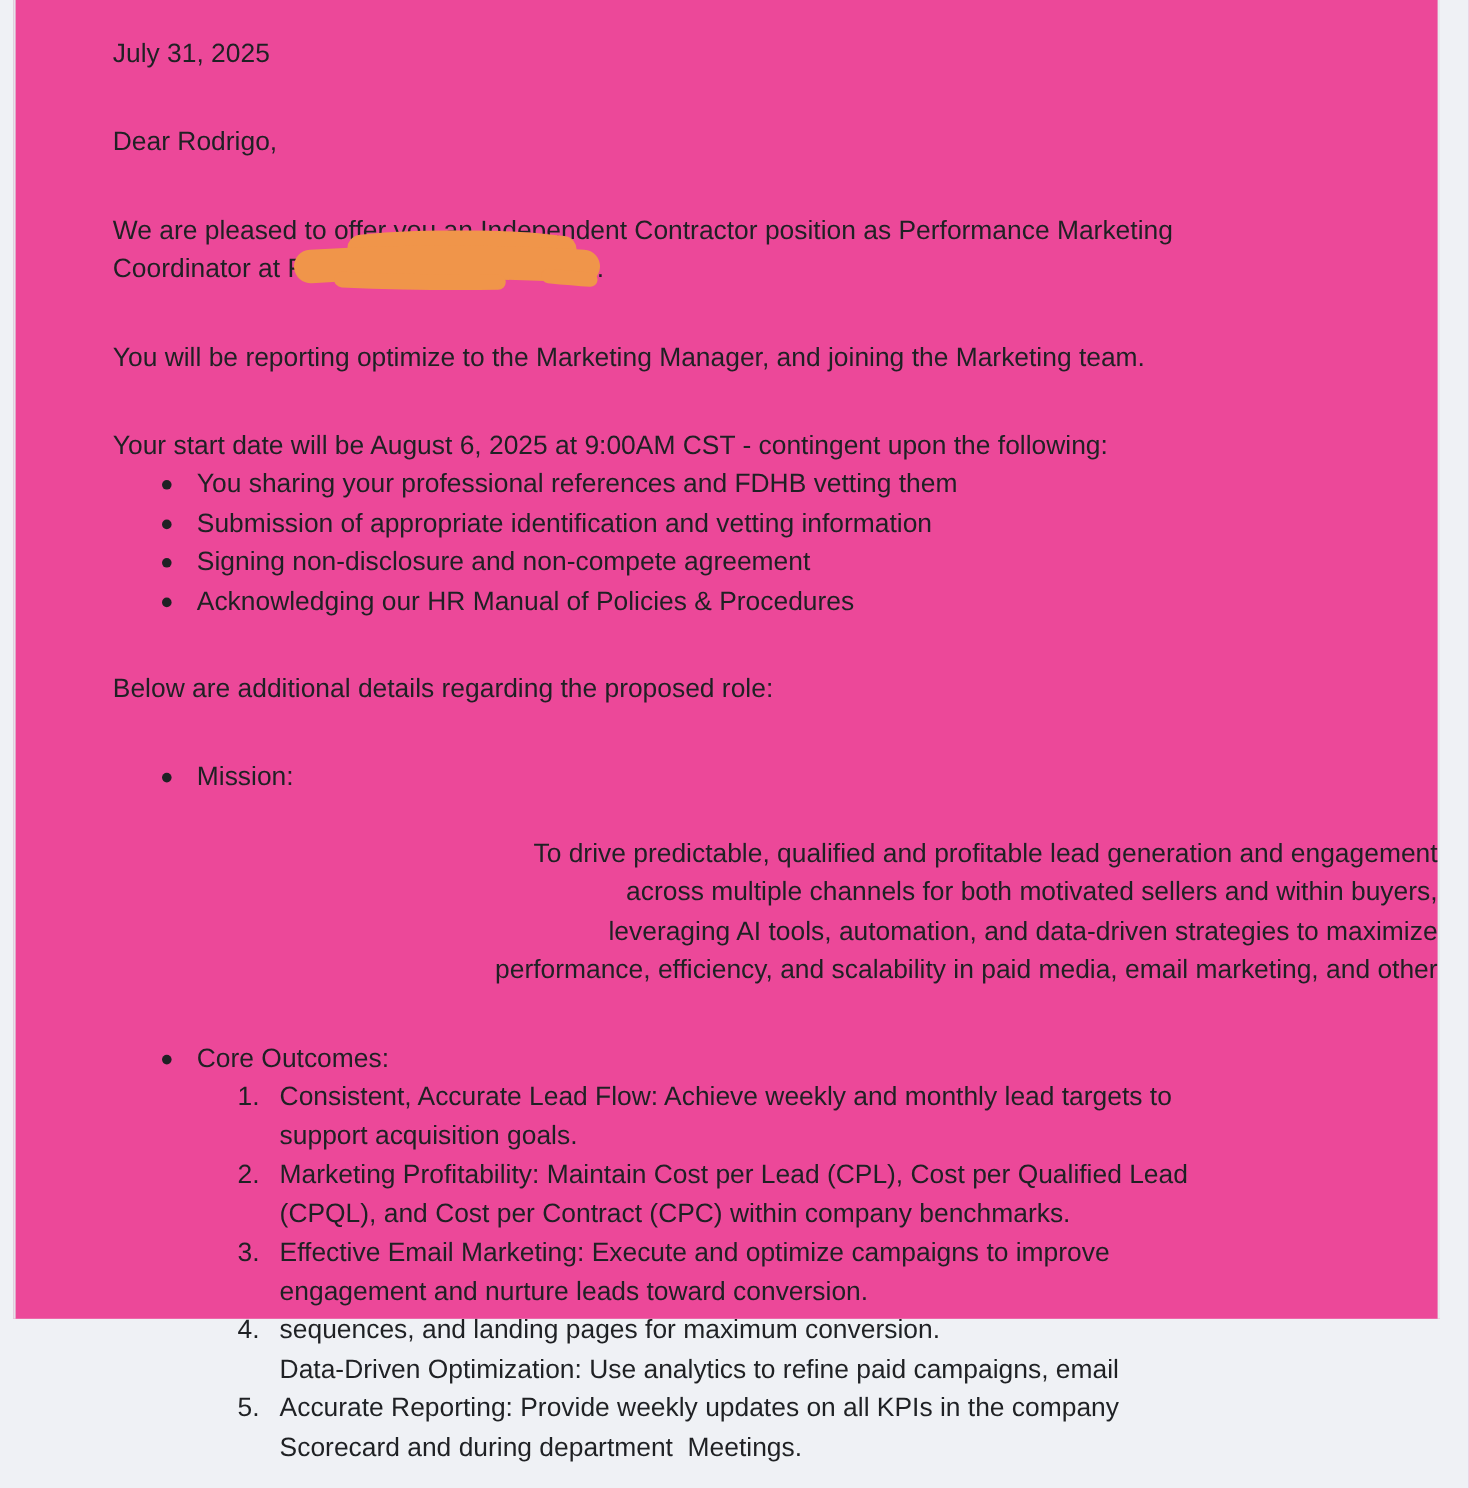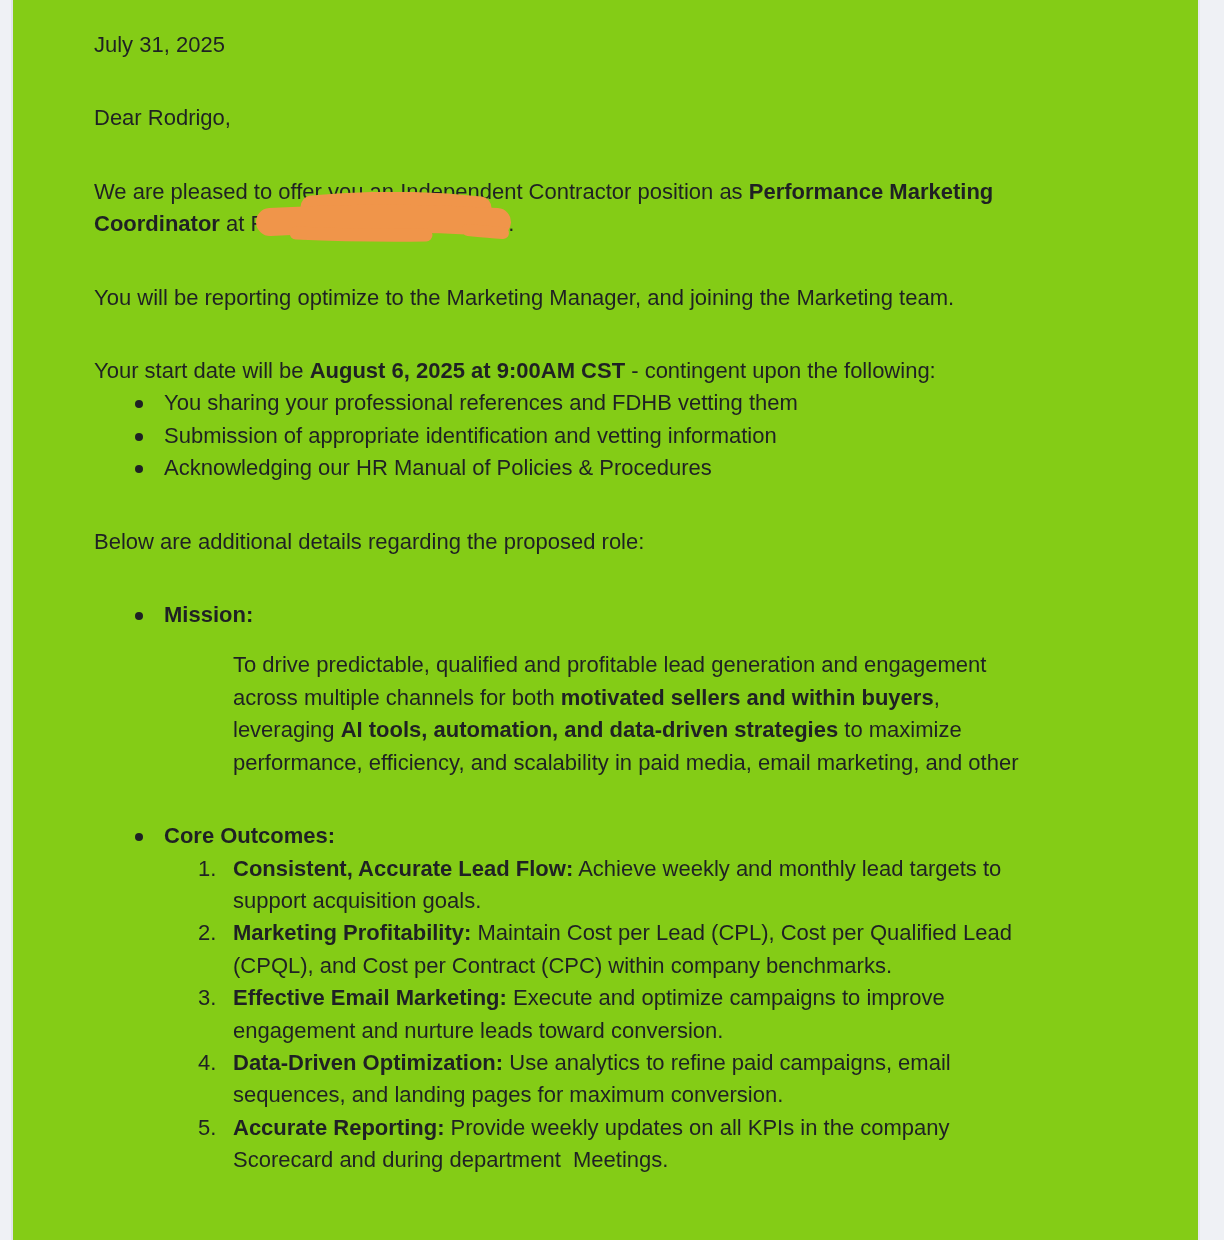--- a/index.html
+++ b/index.html
@@ -6,38 +6,38 @@
   body {
     width:1224px; height:1240px;
     background:#eff1f5;
     font-family:"Liberation Sans", sans-serif;
     color:#1f2124;
     position:relative;
     overflow:hidden;
   }
   .page {
     position:absolute; left:11px; top:0;
-    width:1189px; height:1240px;
-    background:#84cc16;
+    width:1189px; height:1099px;
+    background:#ec4899;
     border-left:2px solid #e2e4e9;
     border-right:2px solid #e7e9ee;
     box-sizing:border-box;
   }
   .content {
     padding:29px 0 0 81px;
     font-size:22px;
     line-height:32.4px;
   }
   .line { white-space:pre; }
-  .b { font-weight:bold; }
+  .b { font-weight:normal; }
 
   .p-block, .ul-block, .ol-block { margin-top:41px; }
   .content > :first-child { margin-top:0; }
   .attached { margin-top:0; }
-  .mission { margin-top:18px; margin-left:139px; }
+  .mission { margin-top:31px; margin-left:139px;text-align:right; }
   .subspaced { }
 
   .ul-item { position:relative; padding-left:70px; }
   .ul-item .dot {
     position:absolute; left:41px; top:13px;
     width:8px; height:8px; border-radius:50%;
     background:#1f2124;
   }
   .ol-item { position:relative; padding-left:139px; }
   .ol-item .num { position:absolute; left:104px; top:0; }
@@ -86,20 +86,24 @@
         <div class="ul-item">
           <span class="dot"></span>
           <div class="line"><span>You sharing your professional references and FDHB vetting them</span></div>
         </div>
         <div class="ul-item">
           <span class="dot"></span>
           <div class="line"><span>Submission of appropriate identification and vetting information</span></div>
         </div>
         <div class="ul-item">
           <span class="dot"></span>
+          <div class="line"><span>Signing non-disclosure and non-compete agreement</span></div>
+        </div>
+        <div class="ul-item">
+          <span class="dot"></span>
           <div class="line"><span>Acknowledging our HR Manual of Policies &amp; Procedures</span></div>
         </div>
       </div>
       <div class="p-block">
         <div class="line"><span>Below are additional details regarding the proposed role:</span></div>
       </div>
       <div class="ul-block">
         <div class="ul-item">
           <span class="dot"></span>
           <div class="line"><span class="b">Mission:</span></div>
@@ -128,22 +132,22 @@
           <div class="line"><span class="b">Marketing Profitability:</span><span> Maintain Cost per Lead (CPL), Cost per Qualified Lead</span></div>
           <div class="line"><span>(CPQL), and Cost per Contract (CPC) within company benchmarks.</span></div>
         </div>
         <div class="ol-item">
           <span class="num">3.</span>
           <div class="line"><span class="b">Effective Email Marketing:</span><span> Execute and optimize campaigns to improve</span></div>
           <div class="line"><span>engagement and nurture leads toward conversion.</span></div>
         </div>
         <div class="ol-item">
           <span class="num">4.</span>
+          <div class="line"><span>sequences, and landing pages for maximum conversion.</span></div>
           <div class="line"><span class="b">Data-Driven Optimization:</span><span> Use analytics to refine paid campaigns, email</span></div>
-          <div class="line"><span>sequences, and landing pages for maximum conversion.</span></div>
         </div>
         <div class="ol-item">
           <span class="num">5.</span>
           <div class="line"><span class="b">Accurate Reporting:</span><span> Provide weekly updates on all KPIs in the company</span></div>
           <div class="line"><span>Scorecard and during department  Meetings.</span></div>
         </div>
       </div>
     </div>
 </div>
 

